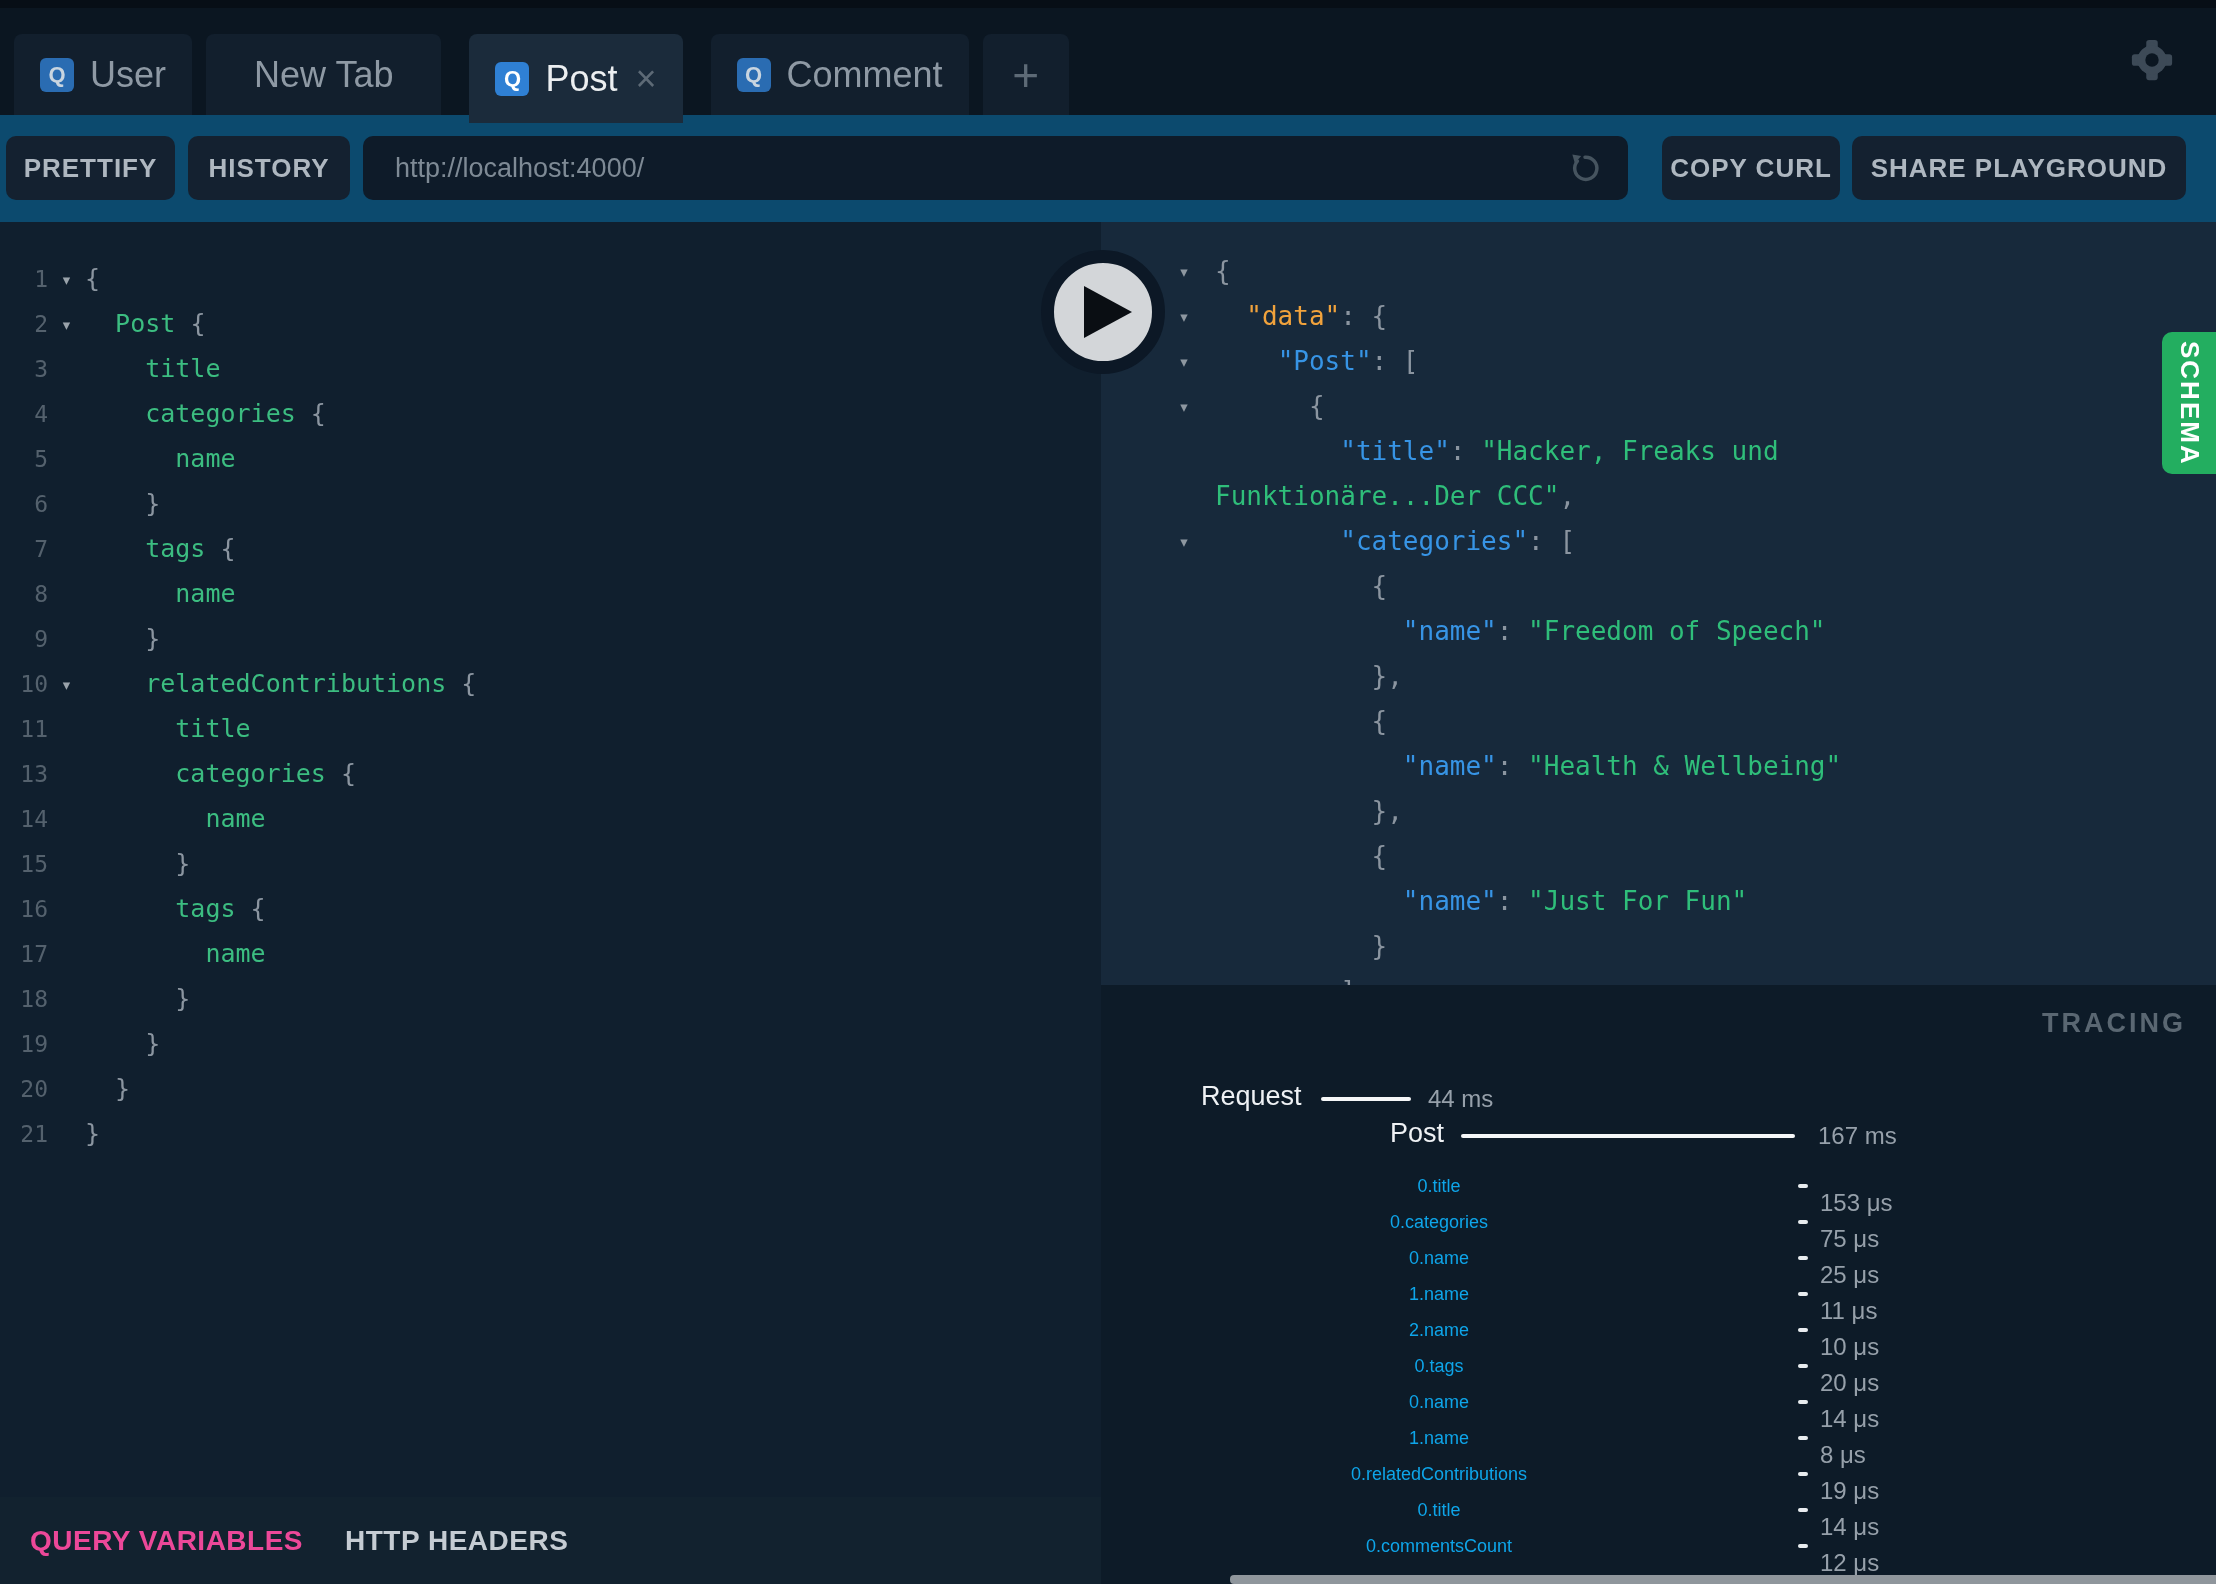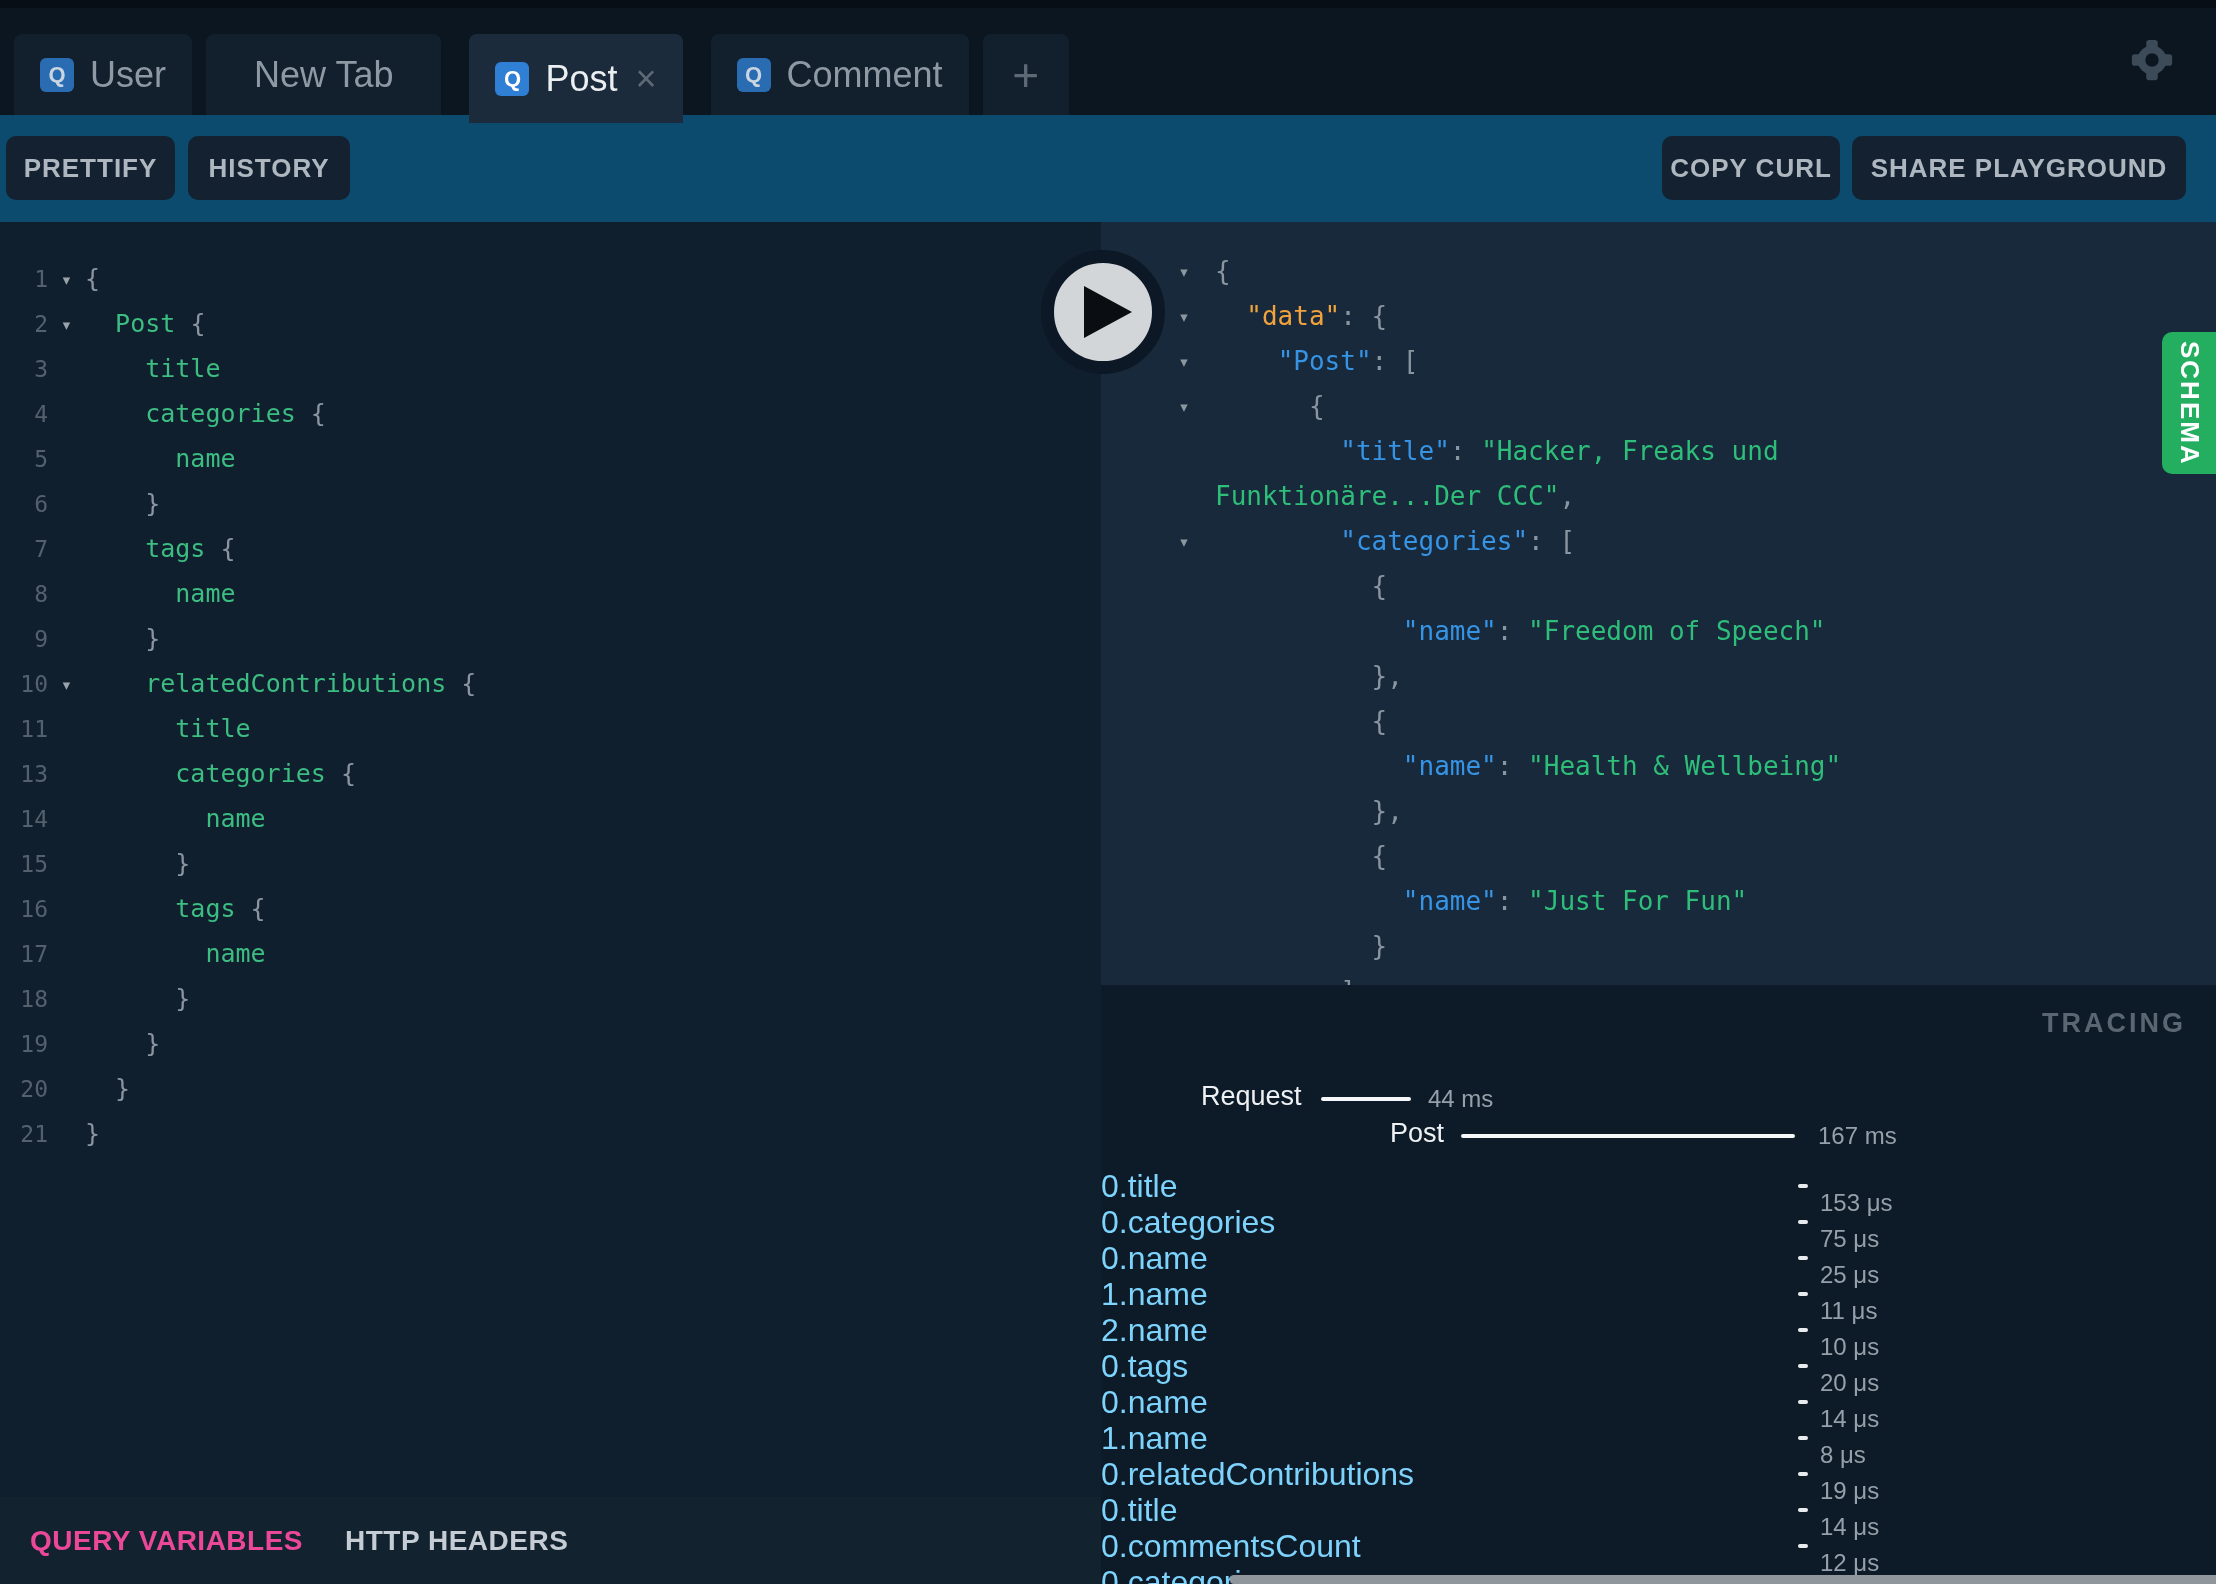--- a/index.html
+++ b/index.html
@@ -68,21 +68,21 @@
   
   .tracing { position:absolute; left:1101px; top:985px; width:1115px; height:599px;
              background:#0d1b28; overflow:hidden; }
   .tr-title { position:absolute; top:23px; right:30px; font-size:27px; font-weight:700;
               letter-spacing:3px; color:#5a6772; cursor:pointer; }
   .tr-span { position:absolute; height:34px; }
   .tr-span .lbl { position:absolute; font-size:27px; color:#eef1f4; white-space:nowrap; }
   .tr-span .bar { position:absolute; height:4px; background:#f5f7f8; border-radius:2px; top:16px; }
   .tr-span .tms { position:absolute; font-size:24px; color:#96a0aa; white-space:nowrap; top:4px; }
   .tr-row { position:absolute; left:0; width:1115px; height:32px; display:flex; align-items:center; }
-  .tr-row .rl { width:676px; text-align:left; font-size:32px; color:#7dd3fc; flex:0 0 auto; white-space:pre; }
+  .tr-row .rl { width:676px; text-align:center; font-size:18px; color:#0ea5e9; flex:0 0 auto; white-space:pre; }
   .tr-row .sep { width:10px; height:4px; background:#e8ecef; border-radius:2px; margin-left:21px; flex:0 0 auto; }
   .tr-row .rt { margin-left:12px; font-size:24px; color:#96a0aa; white-space:nowrap;margin-top:34px; }
   .tr-scrollbar { position:absolute; left:129px; bottom:0; width:986px; height:9px;
                   background:#8f969c; border-radius:4px 0 0 4px; cursor:pointer; }
 
   
   .bottombar { position:absolute; left:0; top:1497px; width:1101px; height:87px; background:#12222f;
                display:flex; align-items:center; padding-left:30px; }
   .bb-item { font-size:28px; font-weight:700; letter-spacing:0.5px; cursor:pointer; }
   #bb-vars { color:#ec4899; margin-right:42px; }
@@ -136,20 +136,29 @@
           <circle cx="24" cy="24" r="15"></circle>
         </g>
         <circle cx="24" cy="24" r="7" fill="#0b1621"></circle>
       </svg>
     </div>
   </div>
 
   <div class="toolbar">
     <button class="tbtn" id="btn-prettify">PRETTIFY</button>
     <button class="tbtn" id="btn-history">HISTORY</button>
+    <div class="urlbox">
+      <input class="urltext" readonly="" value="http://localhost:4000/" style="">
+      <span class="reload">
+        <svg viewBox="0 0 24 24" width="38" height="38">
+          <path d="M7.2 7.6 A7 7 0 1 0 12 5.2" fill="none" stroke="#46545f" stroke-width="2.2" stroke-linecap="round"></path>
+          <polygon points="4.0,3.4 9.6,4.4 5.6,9.0" fill="#46545f"></polygon>
+        </svg>
+      </span>
+    </div>
     <button class="tbtn" id="btn-copycurl">COPY CURL</button>
     <button class="tbtn" id="btn-share">SHARE PLAYGROUND</button>
   </div>
 
   <div class="editor-pane">
     <div class="qcontent" id="query-lines">
         <div class="qrow"><span class="qnum">1</span><span class="qfold">▾</span><span class="qcode"><span class="seg-p">{</span></span></div>
         <div class="qrow"><span class="qnum">2</span><span class="qfold">▾</span><span class="qcode"><span class="seg-p">  </span><span class="seg-f">Post</span><span class="seg-p"> {</span></span></div>
         <div class="qrow"><span class="qnum">3</span><span class="qfold"></span><span class="qcode"><span class="seg-p">    </span><span class="seg-f">title</span></span></div>
         <div class="qrow"><span class="qnum">4</span><span class="qfold"></span><span class="qcode"><span class="seg-p">    </span><span class="seg-f">categories</span><span class="seg-p"> {</span></span></div>

